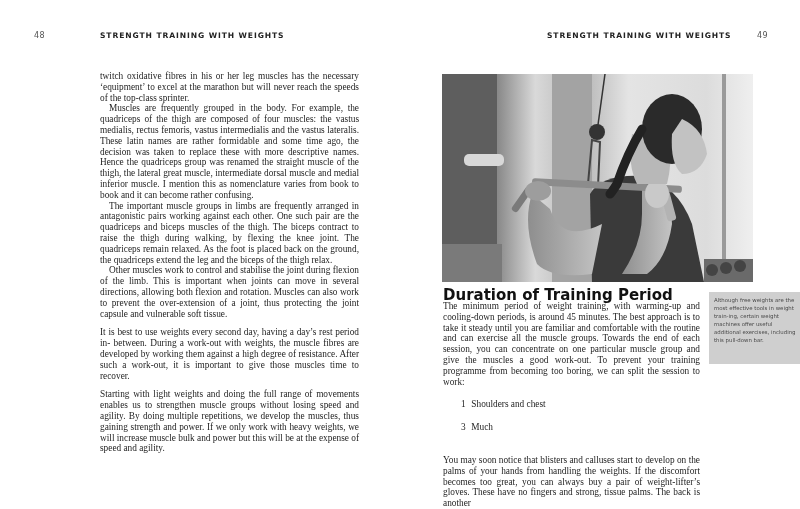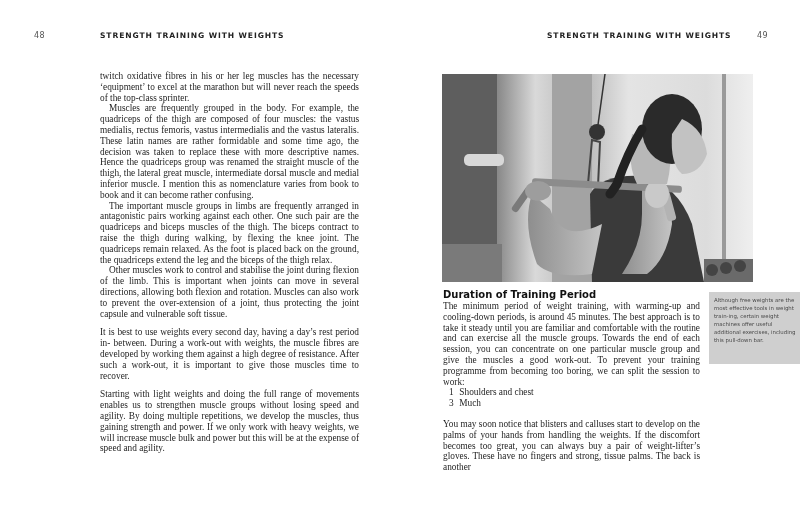--- a/index.html
+++ b/index.html
@@ -22,25 +22,25 @@
   .col {
     position: absolute; font-size: 8.6px; line-height: 10.8px;
     text-align: justify; color: #1e1e1e;
     font-family: "Liberation Serif", serif;
     font-size: 9.3px;
   }
   .col p { margin: 0; text-indent: 0; }
   .col p.indent { text-indent: 9px; }
   .col h2 {
     margin: 0; font-family: "DejaVu Sans", sans-serif; font-weight: bold;
-    font-size: 10px; line-height: 12px; color: #111;
+    font-size: 15px; line-height: 12px; color: #111;
   }
   .col .gap { height: 8px; }
   .list { margin: 0; padding: 0 0 0 6px; list-style: none; text-align: left; }
-  .list li { margin: 0; }
+  .list li { margin: 12px; }
   .list .num { display: inline-block; width: 8px; }
   .photo {
     position: absolute; left: 442px; top: 74px; width: 311px; height: 208px;
     overflow: hidden; background: #bdbdbd;
   }
   .caption {
     position: absolute; left: 709px; top: 292px; width: 91px; height: 72px;
     background: #cfcfcf; box-sizing: border-box; padding: 5px 4px 0 5px;
     font-family: "DejaVu Sans", sans-serif; font-size: 5.4px; line-height: 7.9px;
     color: #4a4a4a;

